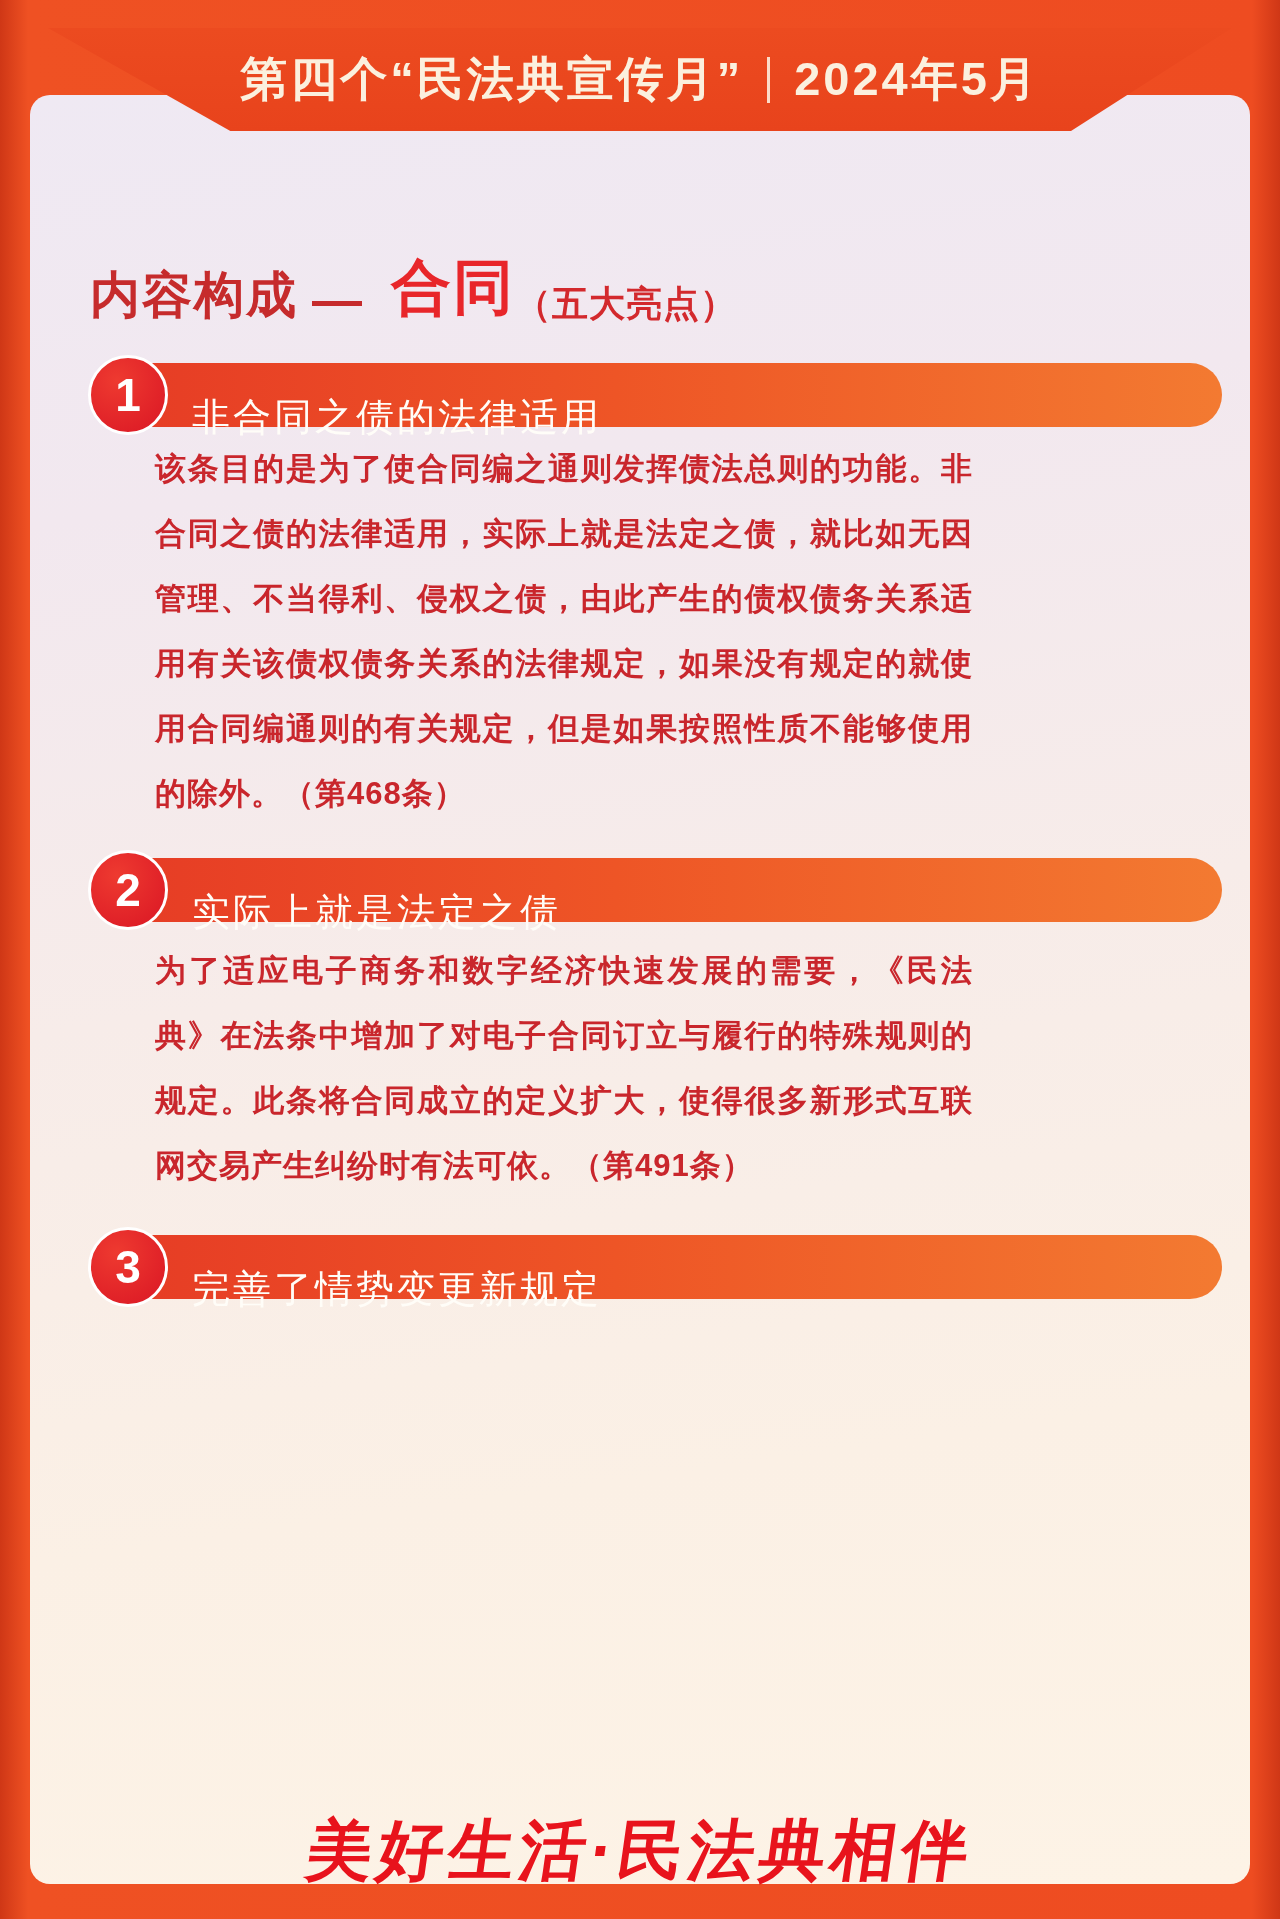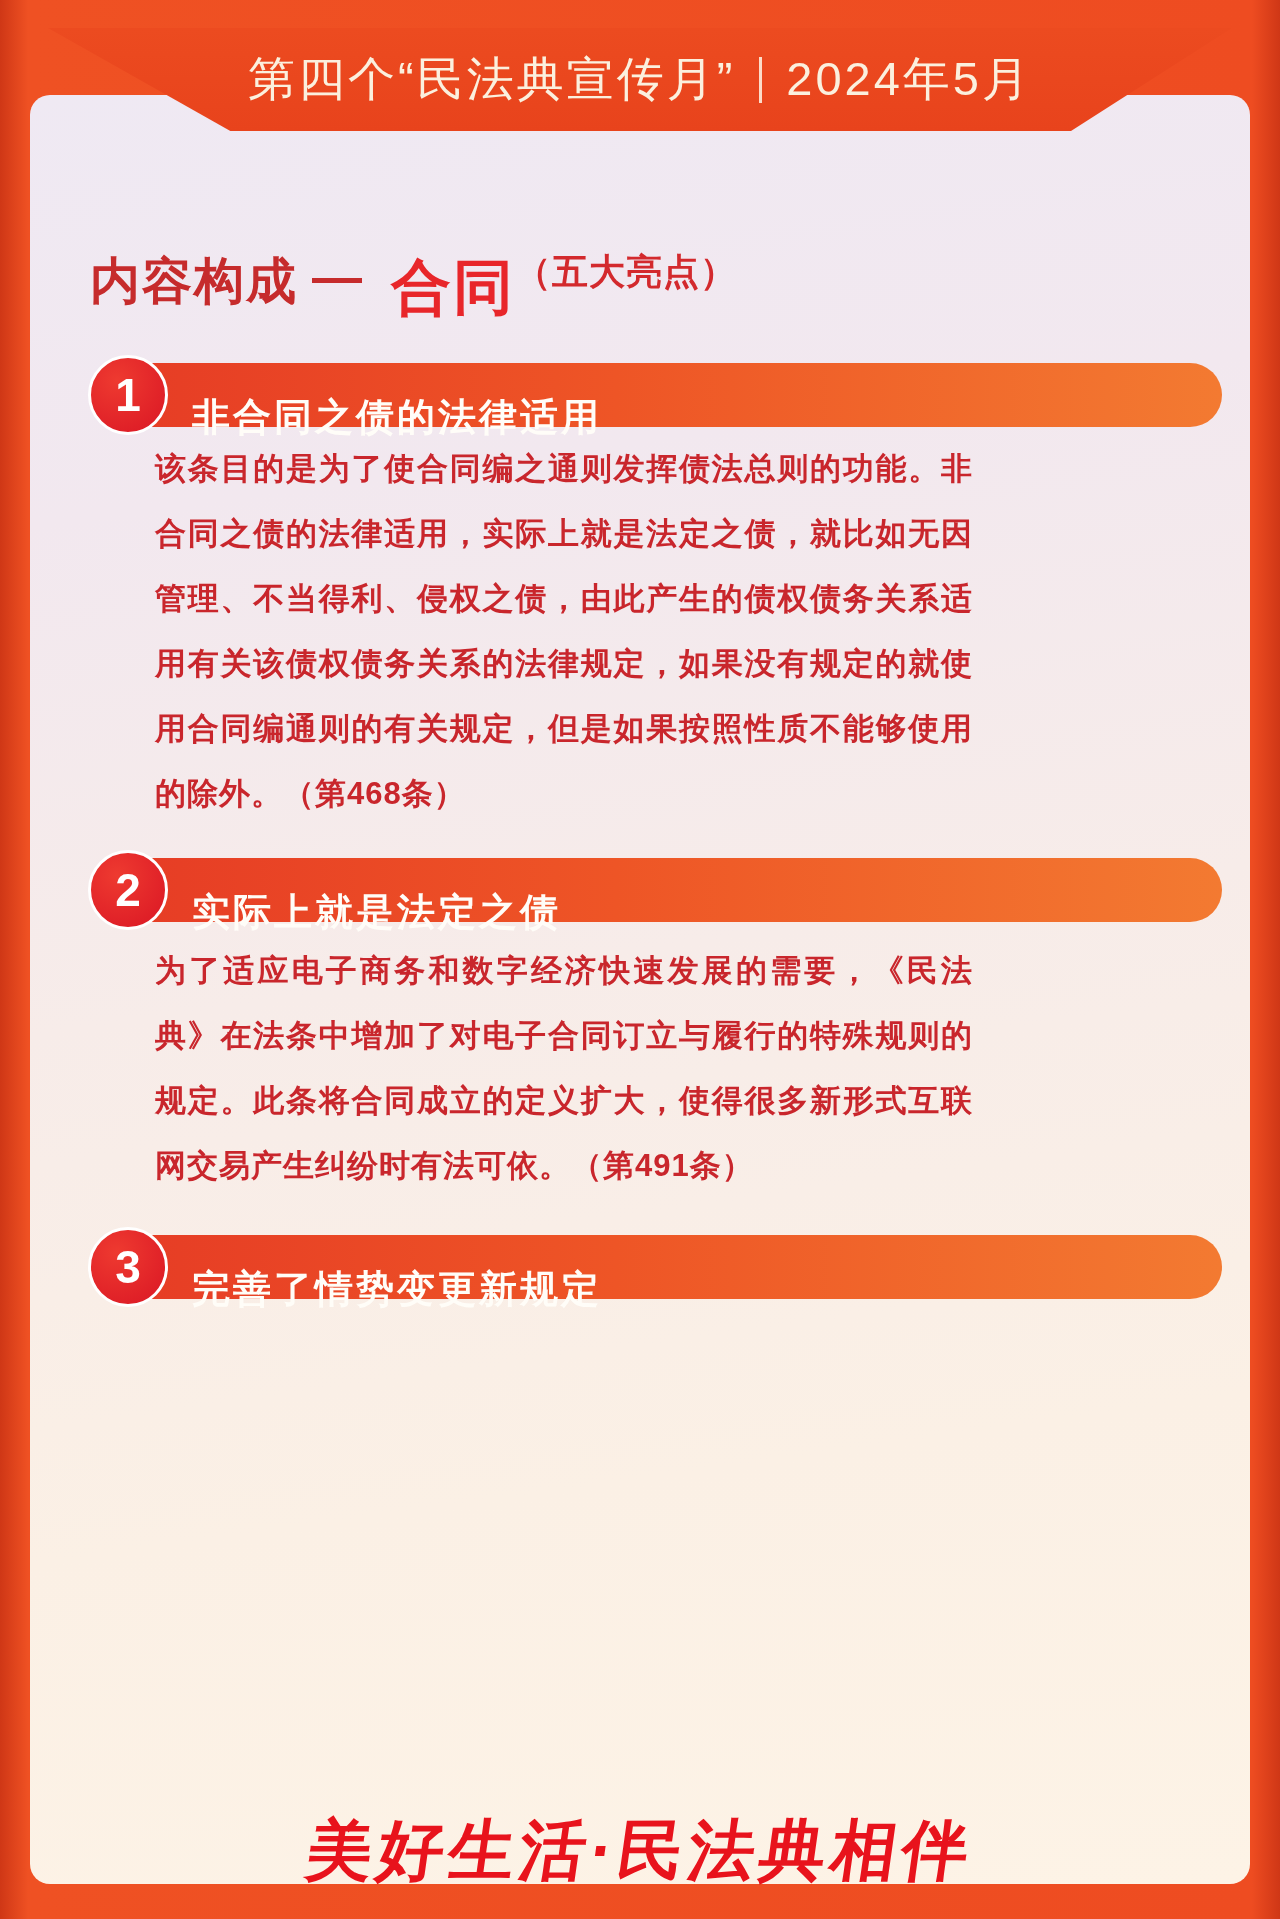--- a/index.html
+++ b/index.html
@@ -15,42 +15,42 @@
     background:linear-gradient(172deg,#efe9f3 0%,#f2e8ef 22%,#f7ece9 48%,#fbf0e5 75%,#fdf3e6 100%);
   }
   
   .banner{
     position:absolute;left:48px;top:28px;width:1184px;height:103px;
     clip-path:polygon(0 0,100% 0,86.4% 100%,15.4% 100%);
     background:linear-gradient(180deg,#ec4b20 0%,#e8431c 100%);
     display:flex;align-items:center;justify-content:center;
   }
   .banner-text{
-    color:#fbf0de;font-size:47px;font-weight:400;letter-spacing:3px;white-space:nowrap;
+    color:#fbf0de;font-size:47px;font-weight:700;letter-spacing:3px;white-space:nowrap;
   }
   .banner-divider{
     display:inline-block;width:3px;height:46px;background:rgba(255,246,232,.85);
     margin:0 24px;vertical-align:-8px;
   }
   
   .heading{
-    position:absolute;left:90px;top:248px;display:flex;align-items:flex-start;white-space:nowrap;
+    position:absolute;left:90px;top:248px;display:flex;align-items:flex-end;white-space:nowrap;
   }
   .heading .h-part1{font-size:50px;font-weight:800;color:#c62b2c;letter-spacing:2px;}
   .heading .h-dash{font-size:50px;font-weight:900;color:#c62b2c;margin:0 14px;}
   .heading .h-part2{font-size:60px;font-weight:900;color:#e8262a;letter-spacing:2px;margin-left:15px;}
   .heading .h-part3{font-size:36px;font-weight:700;color:#d3292d;letter-spacing:1px;}
   
   .sec-bar{
     position:absolute;left:120px;width:1102px;height:64px;border-radius:32px;
     background:linear-gradient(90deg,#e63c25 0%,#ee5526 45%,#f37a31 100%);
     display:flex;align-items:center;
   }
   .sec-bar .bar-label{
-    color:#fffdf8;font-size:38px;font-weight:700;letter-spacing:3px;padding-left:72px;white-space:nowrap;margin-top:45px;
+    color:#fffdf8;font-size:38px;font-weight:400;letter-spacing:3px;padding-left:72px;white-space:nowrap;margin-top:45px;
   }
   .sec-num{
     position:absolute;left:88px;width:80px;height:80px;border-radius:50%;
     background:radial-gradient(circle at 35% 30%,#ee3a30 0%,#df1f27 75%);
     border:3px solid #ffffff;box-sizing:border-box;
     display:flex;align-items:center;justify-content:center;
     color:#ffffff;font-size:46px;font-weight:800;z-index:2;
   }
   .sec-body{
     position:absolute;left:155px;width:818px;

